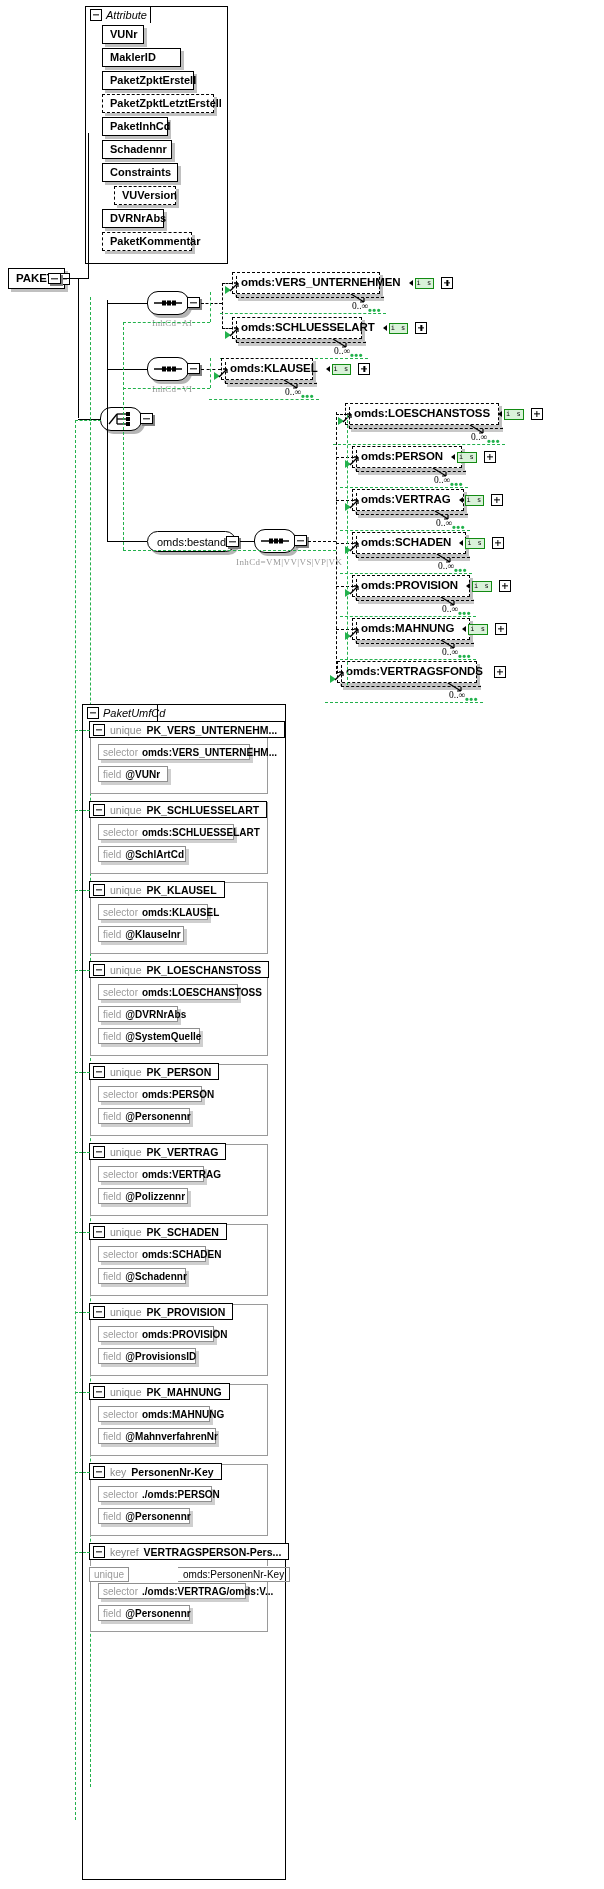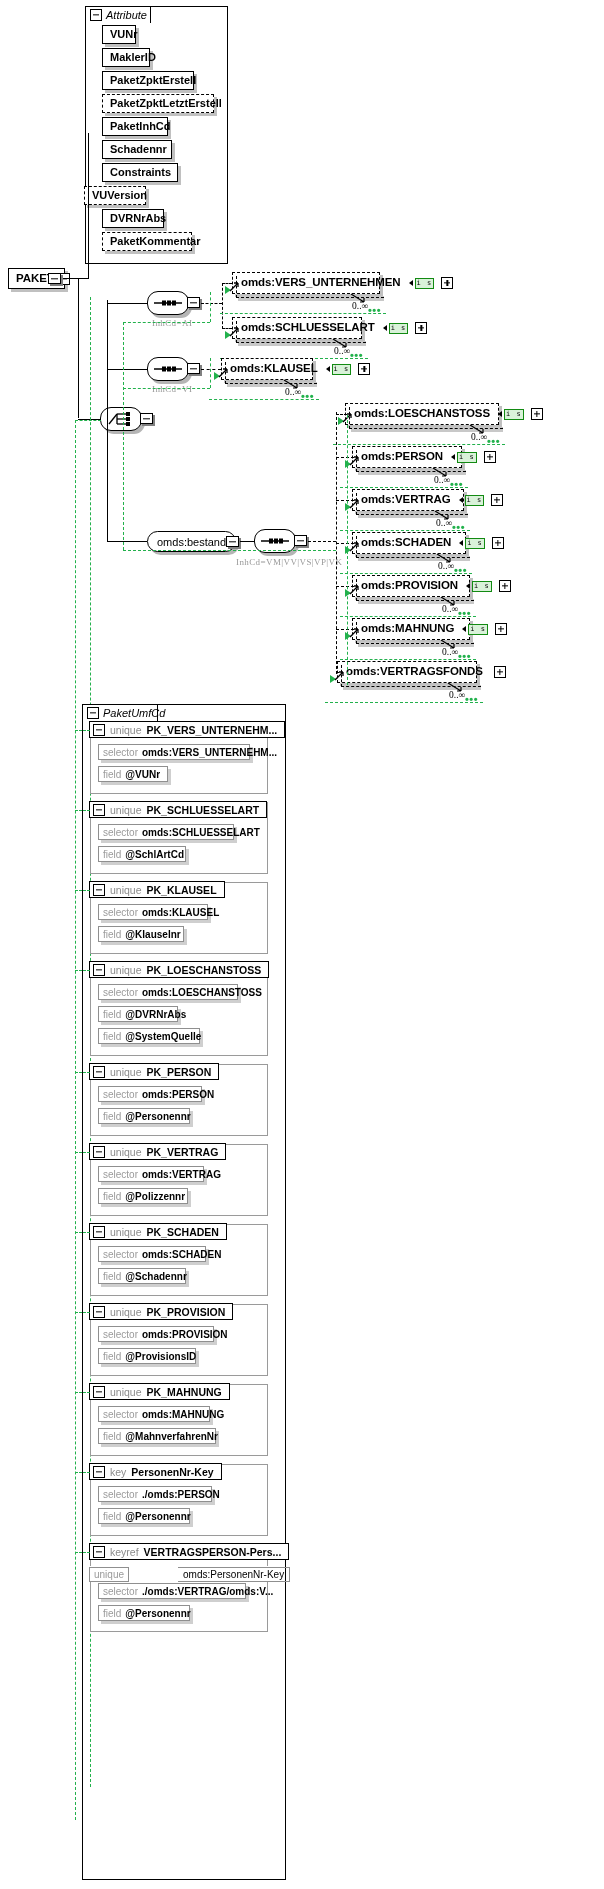--- a/index.html
+++ b/index.html
@@ -243,42 +243,42 @@
 <div id="canvas">
 
   <div class="frame" style="left:85px; top:6px; width:143px; height:258px;">
     <div class="frame-tab" style="width:66px;">
       <span class="expander"></span>
       <span>Attribute</span>
     </div>
   </div>
 
   <div id="attr-host">
-      <div class="node solid attr-box" style="left: 102px; top: 25px; width: 34px;">
+      <div class="node solid attr-box" style="left: 102px; top: 25px; width: 42px;">
         <span>VUNr</span>
       </div>
-      <div class="node solid attr-box" style="left: 102px; top: 48px; width: 48px;">
+      <div class="node solid attr-box" style="left: 102px; top: 48px; width: 79px;">
         <span>MaklerID</span>
       </div>
       <div class="node solid attr-box" style="left: 102px; top: 71px; width: 92px;">
         <span>PaketZpktErstell</span>
       </div>
       <div class="node dashed attr-box" style="left: 102px; top: 94px; width: 112px;">
         <span>PaketZpktLetztErstell</span>
       </div>
       <div class="node solid attr-box" style="left: 102px; top: 117px; width: 66px;">
         <span>PaketInhCd</span>
       </div>
       <div class="node solid attr-box" style="left: 102px; top: 140px; width: 70px;">
         <span>Schadennr</span>
       </div>
       <div class="node solid attr-box" style="left: 102px; top: 163px; width: 76px;">
         <span>Constraints</span>
       </div>
-      <div class="node dashed attr-box" style="left: 84px; top: 186px; width: 62px;">
+      <div class="node dashed attr-box" style="left: 114px; top: 186px; width: 62px;">
         <span>VUVersion</span>
       </div>
       <div class="node solid attr-box" style="left: 102px; top: 209px; width: 62px;">
         <span>DVRNrAbs</span>
       </div>
       <div class="node dashed attr-box" style="left: 102px; top: 232px; width: 90px;">
         <span>PaketKommentar</span>
       </div>
     </div>
 

